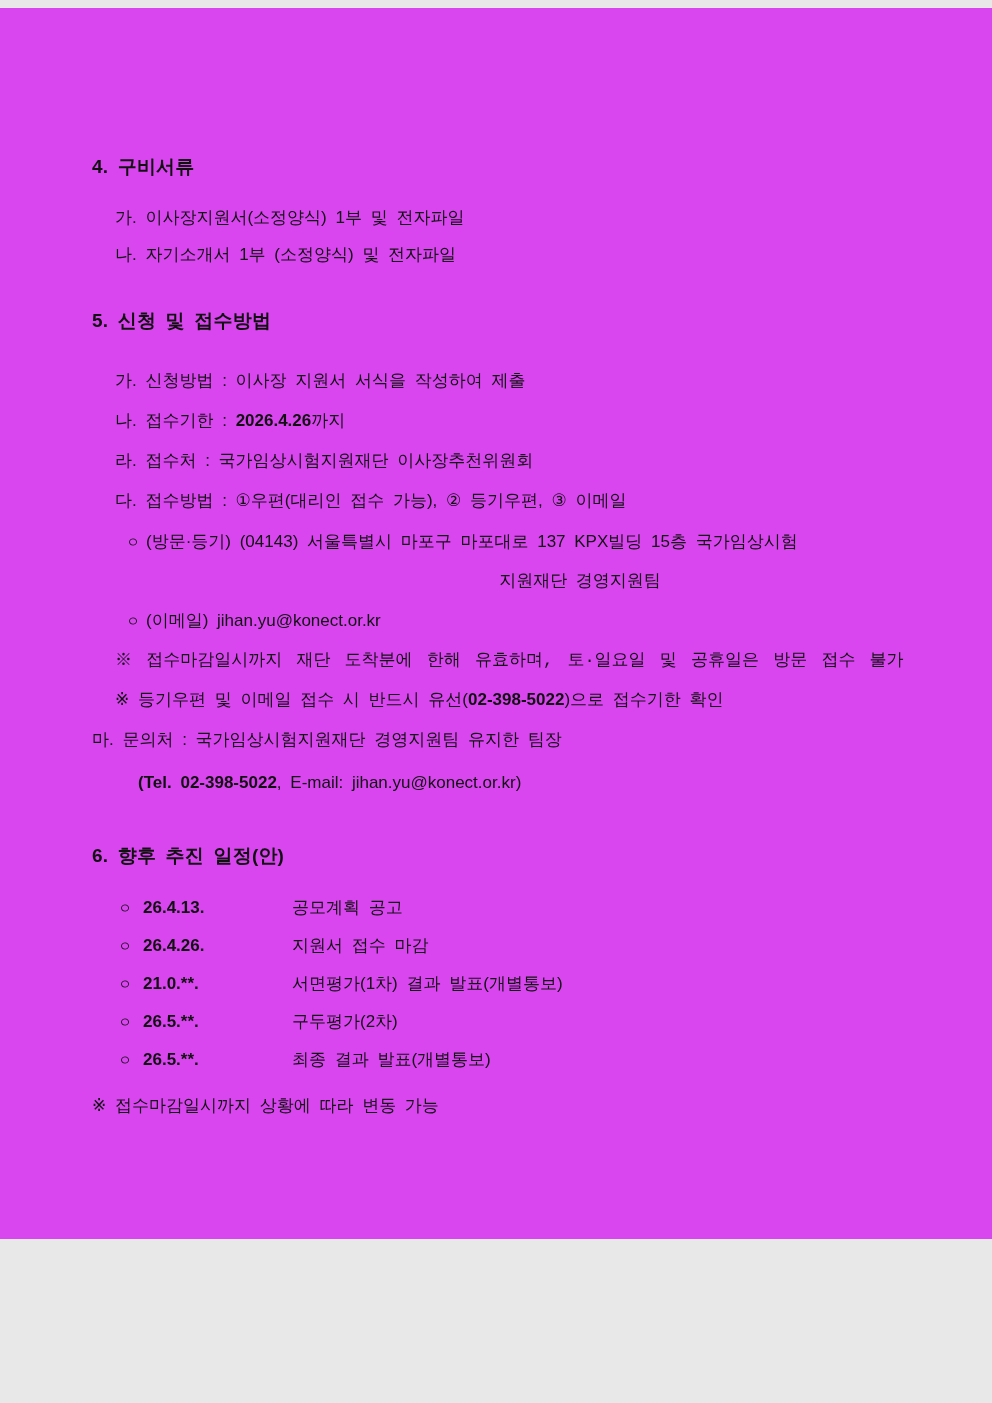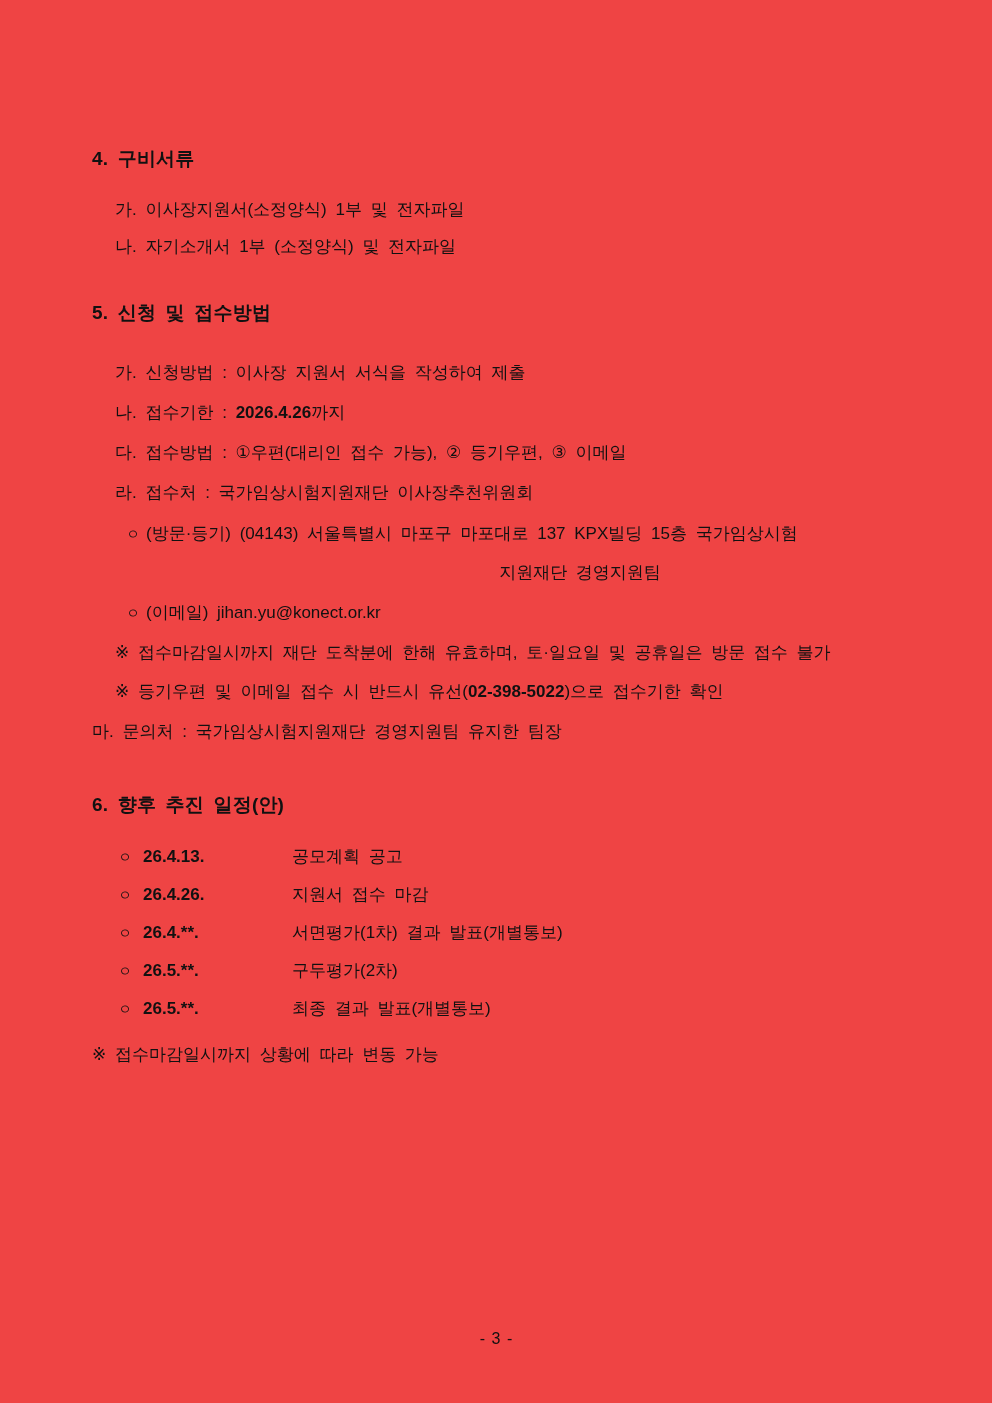--- a/index.html
+++ b/index.html
@@ -4,23 +4,23 @@
 <style>
   html, body {
     margin: 0;
     padding: 0;
     background: #e8e8e8;
     font-family: "Liberation Sans", "DejaVu Sans", sans-serif;
   }
   .page {
     position: relative;
     width: 992px;
-    height: 1403px;
-    margin: 0 auto;
-    background: #ef4444;
+    height: 1231px;
+    margin: 8px auto;
+    background: #d946ef;
     color: #111111;
     box-sizing: border-box;
     padding: 146px 88px 0 92px;
     overflow: hidden;
     word-spacing: 4px;
   }
   .page * { margin: 0; }
 
   .heading {
     font-size: 19px;
@@ -43,21 +43,21 @@
   .s4-heading        { margin-top: 0; }
   .s4-item-first     { margin-top: 26px; }
   .s4-item           { margin-top: 13px; }
 
   
   .s5-heading        { margin-top: 41px; }
   .s5-item-first     { margin-top: 35px; }
   .s5-item           { margin-top: 16px; }
   .s5-visit          { margin-top: 17px; }
   .s5-email          { margin-top: 16px; }
-  .s5-note1          { margin-top: 16px; }
+  .s5-note1          { margin-top: 16px; font-family: Liberation Mono, monospace; }
   .s5-note2          { margin-top: 15px; }
   .s5-item-e         { margin-top: 16px; }
   .s5-tel            { margin-top: 19px; }
 
   
   .bullet-row {
     display: flex;
     align-items: flex-start;
     padding-left: 34px;            
     font-size: 17px;
@@ -112,60 +112,61 @@
     <p class="line ind-item s4-item">나. 자기소개서 1부 (소정양식) 및 전자파일</p>
   </section>
 
   <section>
     <h2 class="heading s5-heading">5. 신청 및 접수방법</h2>
 
     <p class="line ind-item s5-item-first">가. 신청방법 : 이사장 지원서 서식을 작성하여 제출</p>
 
     <p class="line ind-item s5-item"><span>나. 접수기한 : </span><span class="b">2026.4.26</span><span>까지</span></p>
 
+    <p class="line ind-item s5-item">라. 접수처 : 국가임상시험지원재단 이사장추천위원회</p>
     <p class="line ind-item s5-item">다. 접수방법 : ①우편(대리인 접수 가능), ② 등기우편, ③ 이메일</p>
-    <p class="line ind-item s5-item">라. 접수처 : 국가임상시험지원재단 이사장추천위원회</p>
 
     <div class="bullet-row s5-visit">
       <span class="bullet">ㅇ</span>
       <div class="bullet-text">
         <div>(방문·등기) (04143) 서울특별시 마포구 마포대로 137 KPX빌딩 15층 국가임상시험</div>
         <div class="cont-line">지원재단 경영지원팀</div>
       </div>
     </div>
 
     <div class="bullet-row s5-email">
       <span class="bullet">ㅇ</span>
       <div class="bullet-text">(이메일) jihan.yu@konect.or.kr</div>
     </div>
 
     <p class="line ind-item s5-note1">※ 접수마감일시까지 재단 도착분에 한해 유효하며, 토·일요일 및 공휴일은 방문 접수 불가</p>
 
     <p class="line ind-item s5-note2"><span>※ 등기우편 및 이메일 접수 시 반드시 유선(</span><span class="b">02-398-5022</span><span>)으로 접수기한 확인</span></p>
 
     <p class="line ind-flush s5-item-e">마. 문의처 : 국가임상시험지원재단 경영지원팀 유지한 팀장</p>
 
+    <p class="line ind-tel s5-tel"><span class="b">(Tel. </span><span class="b">02-398-5022</span><span>, E-mail: jihan.yu@konect.or.kr)</span></p>
   </section>
 
   <section>
     <h2 class="heading s6-heading">6. 향후 추진 일정(안)</h2>
 
     <div class="sched sched-row-first">
       <span class="bullet">ㅇ</span>
       <span class="sched-date b">26.4.13.</span>
       <span class="sched-event">공모계획 공고</span>
     </div>
     <div class="sched sched-row">
       <span class="bullet">ㅇ</span>
       <span class="sched-date b">26.4.26.</span>
       <span class="sched-event">지원서 접수 마감</span>
     </div>
     <div class="sched sched-row">
       <span class="bullet">ㅇ</span>
-      <span class="sched-date b">26.4.**.</span>
+      <span class="sched-date b">21.0.**.</span>
       <span class="sched-event">서면평가(1차) 결과 발표(개별통보)</span>
     </div>
     <div class="sched sched-row">
       <span class="bullet">ㅇ</span>
       <span class="sched-date b">26.5.**.</span>
       <span class="sched-event">구두평가(2차)</span>
     </div>
     <div class="sched sched-row">
       <span class="bullet">ㅇ</span>
       <span class="sched-date b">26.5.**.</span>

